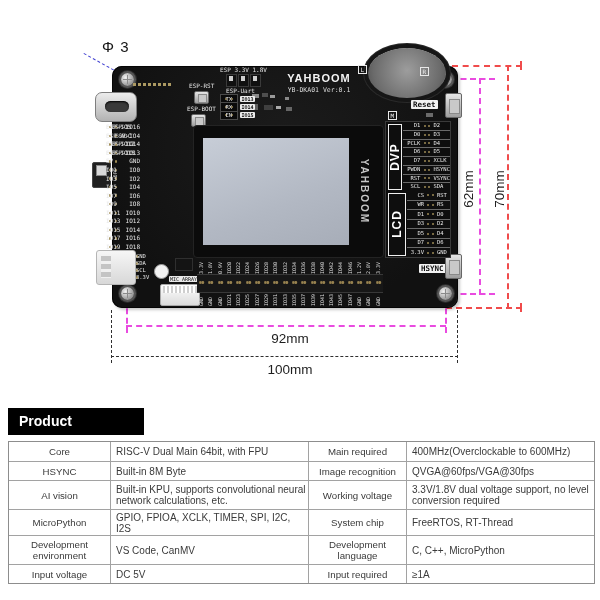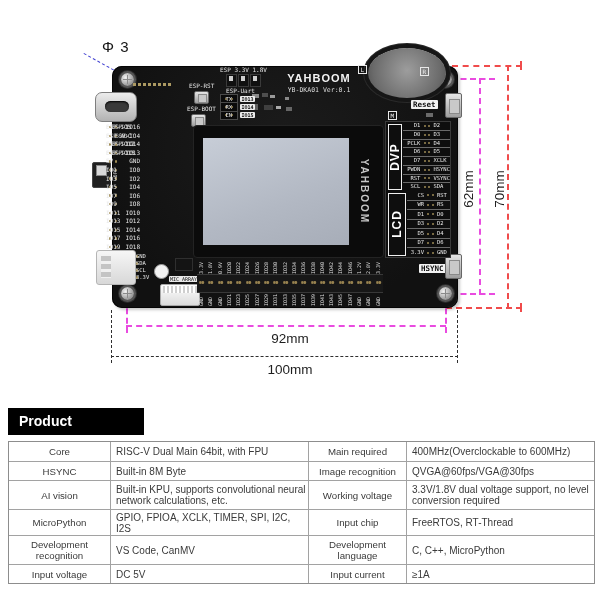--- a/index.html
+++ b/index.html
@@ -772,33 +772,33 @@
         <div class="trow">
           <div class="tcell key">AI vision</div>
           <div class="tcell val">Built-in KPU, supports convolutional neural network calculations, etc.</div>
           <div class="tcell key">Working voltage</div>
           <div class="tcell val">3.3V/1.8V dual voltage support, no level conversion required</div>
         </div>
 
         <div class="trow">
           <div class="tcell key">MicroPython</div>
           <div class="tcell val">GPIO, FPIOA, XCLK, TIMER, SPI, I2C, I2S</div>
-          <div class="tcell key">Input chip</div>
+          <div class="tcell key">System chip</div>
           <div class="tcell val">FreeRTOS, RT-Thread</div>
         </div>
 
         <div class="trow">
-          <div class="tcell key">Development recognition</div>
+          <div class="tcell key">Development environment</div>
           <div class="tcell val">VS Code,  CanMV</div>
           <div class="tcell key">Development language</div>
           <div class="tcell val">C, C++, MicroPython</div>
         </div>
 
         <div class="trow">
           <div class="tcell key">Input voltage</div>
           <div class="tcell val">DC 5V</div>
-          <div class="tcell key">Input current</div>
+          <div class="tcell key">Input required</div>
           <div class="tcell val">≥1A</div>
         </div>
       </div>
   </section>
 
 </div>
 
 </body></html>

